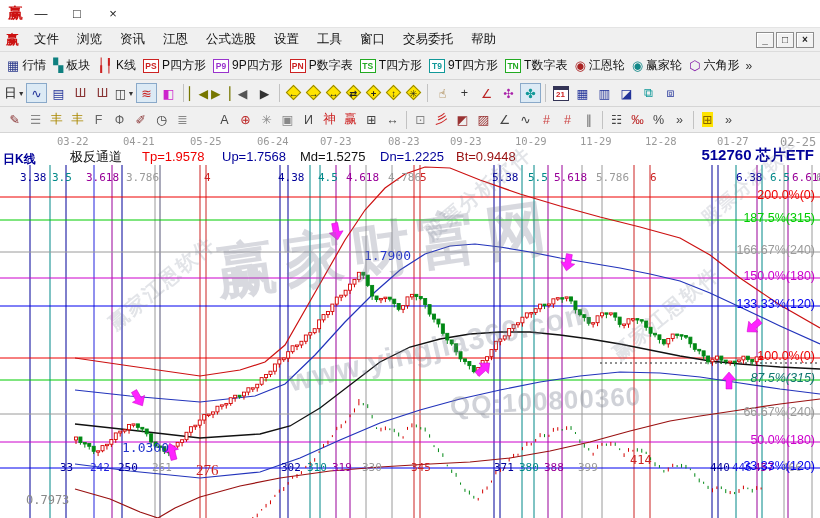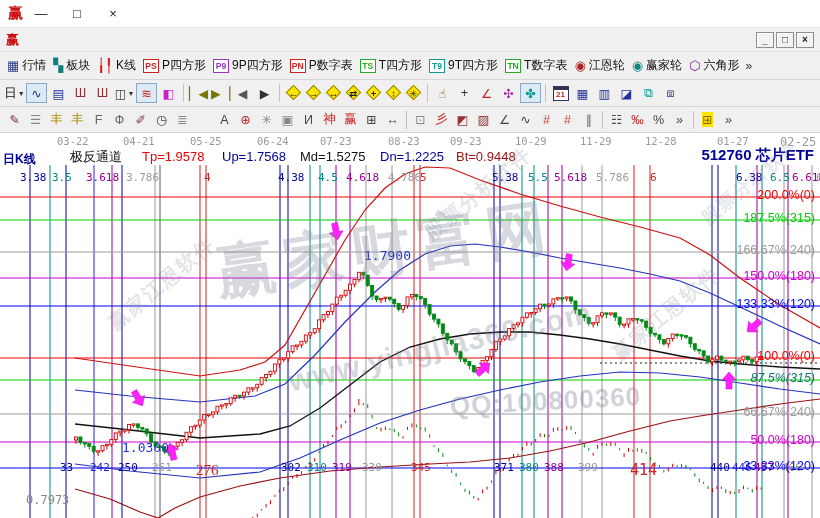--- a/index.html
+++ b/index.html
@@ -43,20 +43,32 @@
   <div class="titlebar">
     <span class="applogo">赢</span>
     <span class="wbtns">
       <span class="wbtn">—</span>
       <span class="wbtn">□</span>
       <span class="wbtn">×</span>
     </span>
   </div>
   <div class="menubar">
     <span class="menulogo">赢</span>
+    <span id="menu" style="display:flex">
+        <span class="menuitem">文件</span>
+        <span class="menuitem">浏览</span>
+        <span class="menuitem">资讯</span>
+        <span class="menuitem">江恩</span>
+        <span class="menuitem">公式选股</span>
+        <span class="menuitem">设置</span>
+        <span class="menuitem">工具</span>
+        <span class="menuitem">窗口</span>
+        <span class="menuitem">交易委托</span>
+        <span class="menuitem">帮助</span>
+      </span>
     <span class="mdi" id="mdi">
         <span class="mdibtn">_</span>
         <span class="mdibtn">□</span>
         <span class="mdibtn">×</span>
       </span>
   </div>
   <div class="toolbar" id="tb1">
       <span class="tb1btn">
         <span class="gly" style="color: rgb(43, 58, 140);">▦</span>
         <span>行情</span>
@@ -918,21 +930,21 @@
       <div class="lab mono" style="left: 196px; top: 329px; color: rgb(204, 34, 34); font-size: 15px; font-family: Liberation Serif, serif;">276</div>
       <div class="lab mono" style="left: 281px; top: 329px; color: rgb(0, 0, 153); font-size: 11px;">302</div>
       <div class="lab mono" style="left: 307px; top: 329px; color: rgb(0, 136, 136); font-size: 11px;">310</div>
       <div class="lab mono" style="left: 332px; top: 329px; color: rgb(153, 0, 153); font-size: 11px;">319</div>
       <div class="lab mono" style="left: 362px; top: 329px; color: rgb(154, 154, 154); font-size: 11px;">330</div>
       <div class="lab mono" style="left: 411px; top: 329px; color: rgb(204, 34, 34); font-size: 11px;">345</div>
       <div class="lab mono" style="left: 494px; top: 329px; color: rgb(0, 0, 153); font-size: 11px;">371</div>
       <div class="lab mono" style="left: 519px; top: 329px; color: rgb(0, 136, 136); font-size: 11px;">380</div>
       <div class="lab mono" style="left: 544px; top: 329px; color: rgb(153, 0, 153); font-size: 11px;">388</div>
       <div class="lab mono" style="left: 578px; top: 329px; color: rgb(154, 154, 154); font-size: 11px;">399</div>
-      <div class="lab mono" style="left: 630px; top: 329px; color: rgb(204, 34, 34); font-size: 15px;">414</div>
+      <div class="lab mono" style="left: 630px; top: 321px; color: rgb(204, 34, 34); font-size: 12px;">414</div>
       <div class="lab mono" style="left: 710px; top: 329px; color: rgb(0, 0, 153); font-size: 11px;">440</div>
       <div class="lab mono" style="left: 732px; top: 329px; color: rgb(34, 34, 221); font-size: 11px;">446</div>
       <div class="lab mono" style="left: 754px; top: 329px; color: rgb(153, 0, 153); font-size: 11px;">457</div>
       <div class="lab mono" style="left: 782px; top: 329px; color: rgb(154, 154, 154); font-size: 11px;">466</div>
       <div class="lab" style="top: 56px; color: rgb(238, 0, 0); font-size: 12.5px; right: 5px; z-index: 8;">200.0%(0)</div>
       <div class="lab" style="top: 79px; color: rgb(0, 204, 0); font-size: 12.5px; right: 5px; z-index: 8;">187.5%(315)</div>
       <div class="lab" style="top: 111px; color: rgb(154, 154, 154); font-size: 12.5px; right: 5px; z-index: 8;">166.67%(240)</div>
       <div class="lab" style="top: 137px; color: rgb(204, 0, 204); font-size: 12.5px; right: 5px; z-index: 8;">150.0%(180)</div>
       <div class="lab" style="top: 165px; color: rgb(0, 0, 238); font-size: 12.5px; right: 5px; z-index: 8;">133.33%(120)</div>
       <div class="lab" style="top: 217px; color: rgb(238, 0, 0); font-size: 12.5px; right: 5px; z-index: 8;">100.0%(0)</div>

